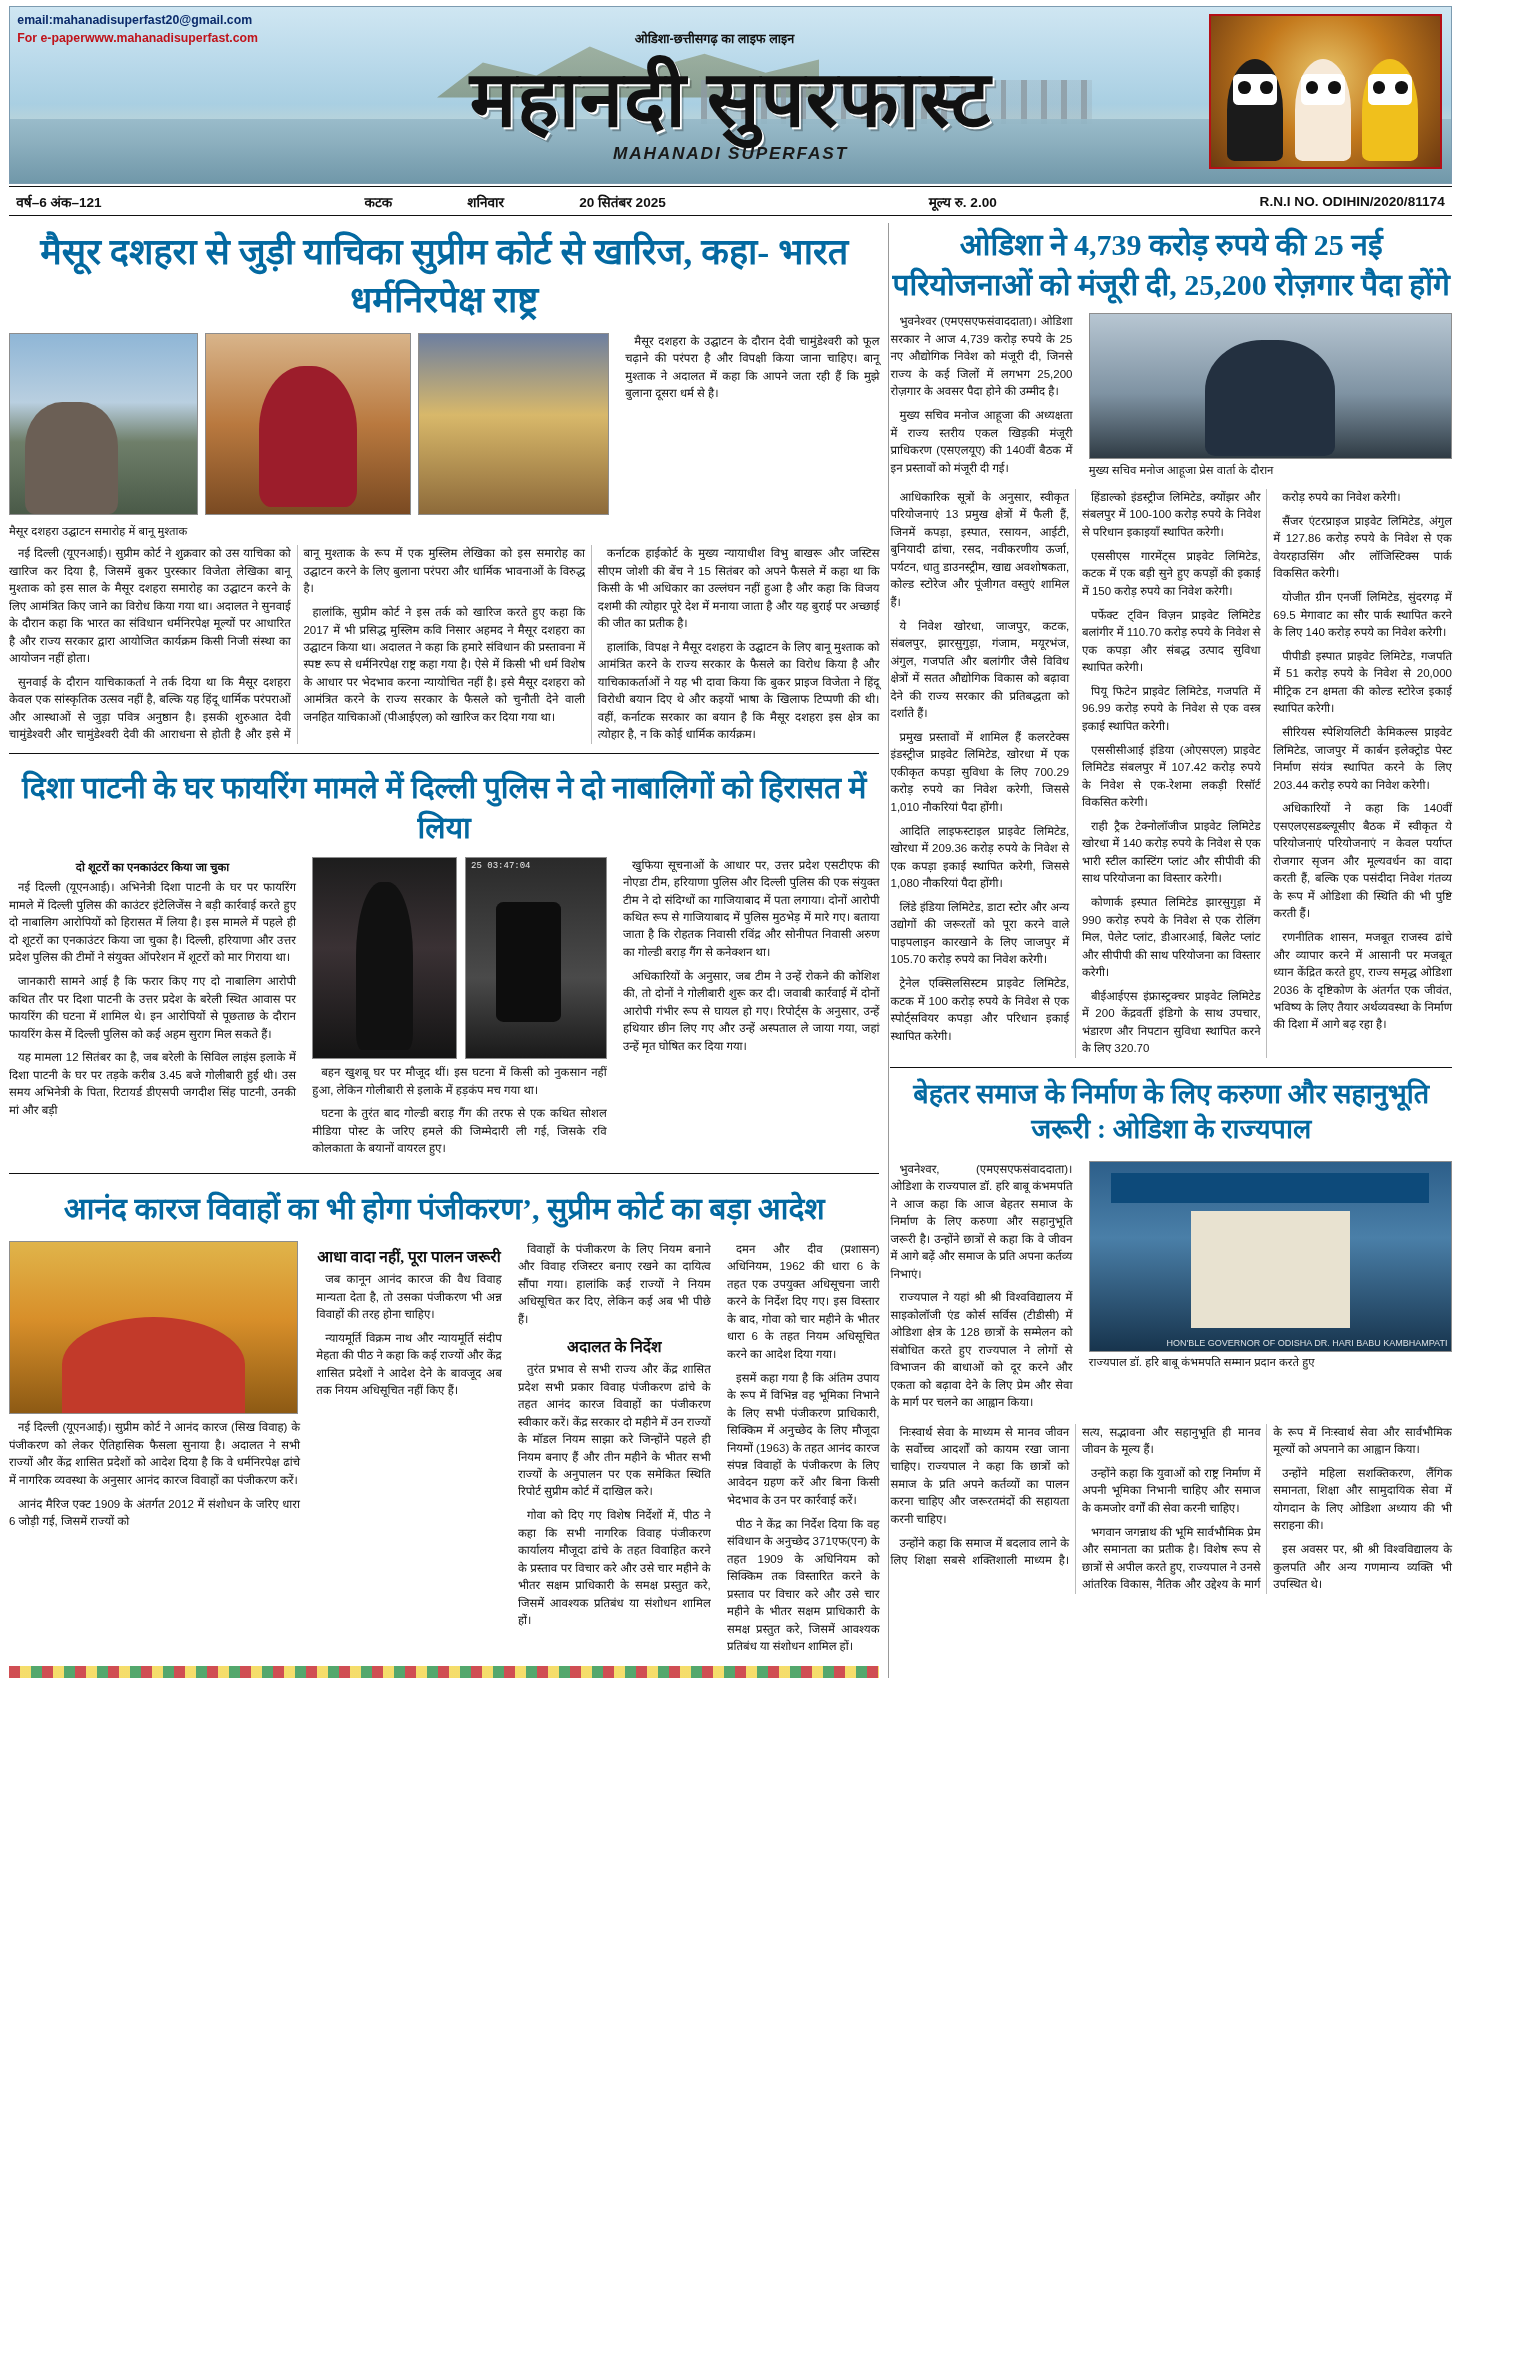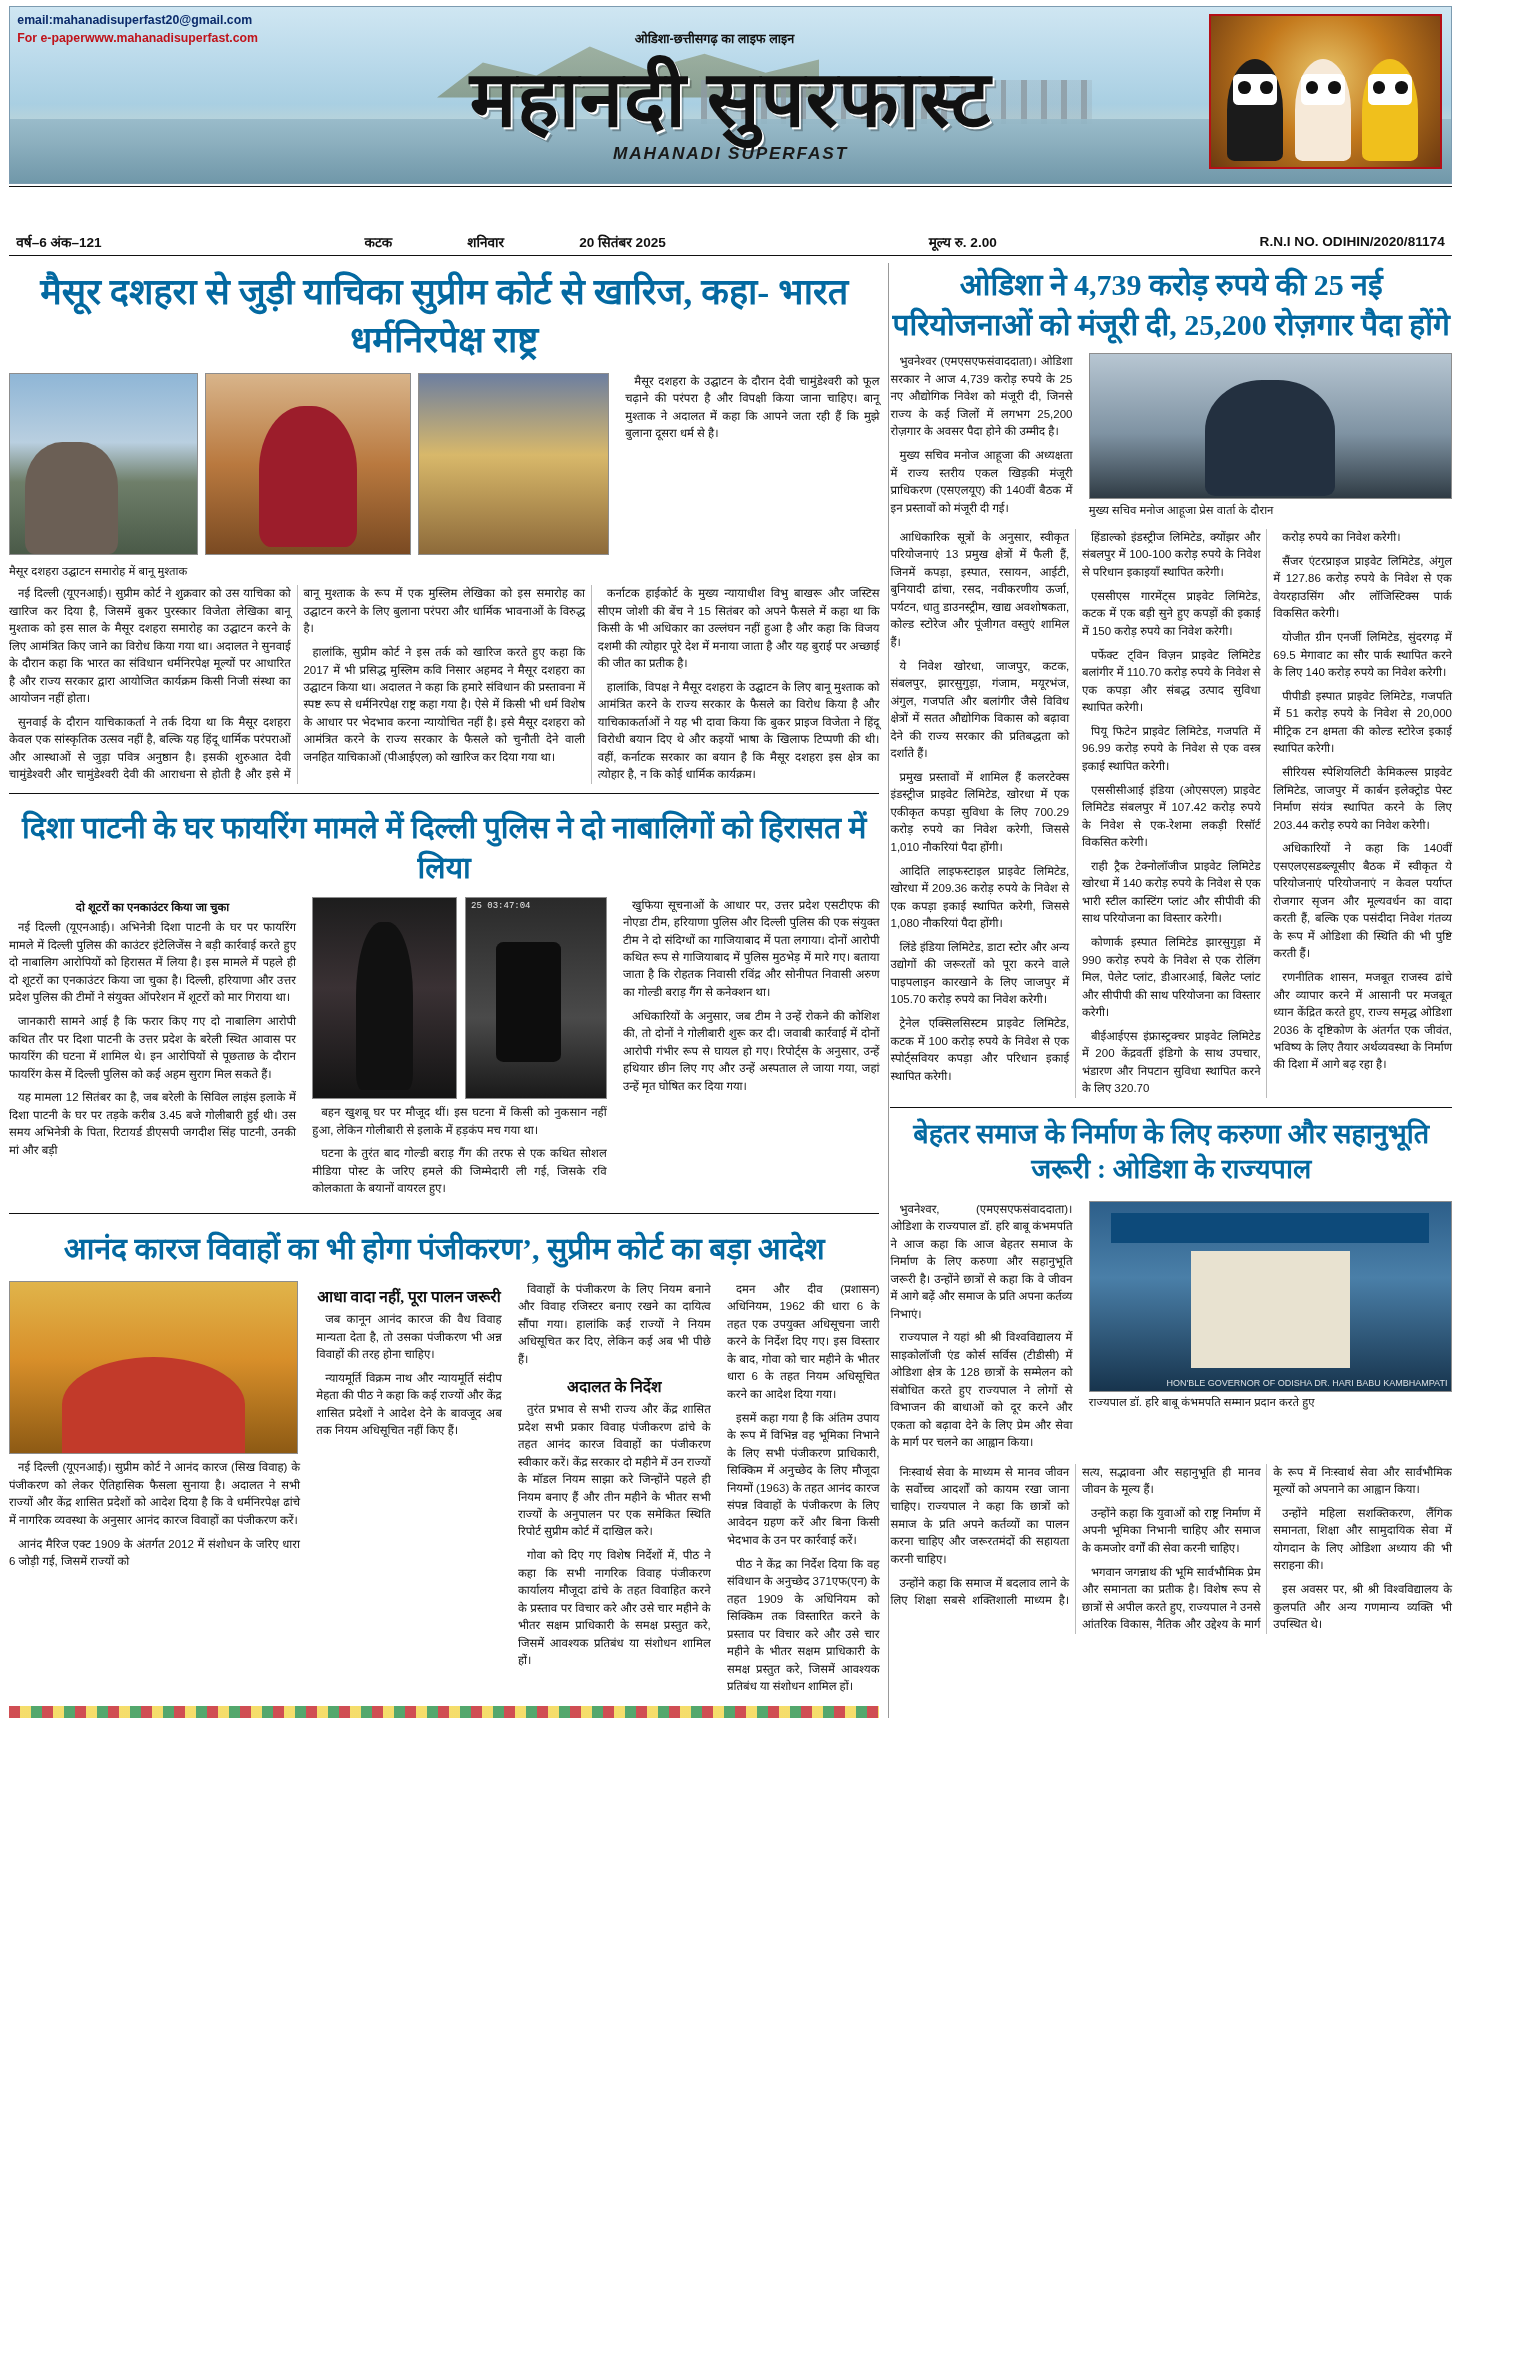--- a/index.html
+++ b/index.html
@@ -73,21 +73,21 @@
   .d-eye { position:absolute; top:7.3px; width:12.7px; height:12.7px; border-radius:50%; background:#111; }
   .d-eye.l { left:4.5px; } .d-eye.r { right:4.5px; }
   .mast-photo-bg { position:absolute; inset:0; background: radial-gradient(circle at 50% 40%, #e8c56a 0%, #c47a1d 45%, #6d3a10 100%); }
 
   
   .infobar {
     display:flex; align-items:center; justify-content:space-between;
     border-top:1.8px solid #111; border-bottom:1.8px solid #111;
     margin-top:2.7px; padding:4.5px 7.3px; font-size:13.6px; font-weight:bold;
   }
-  .infobar span { white-space:nowrap;margin-top:40px; }
+  .infobar span { white-space:nowrap; }
   .infobar .mid { display:flex; gap:75px; }
 
   
   .grid { display:flex; gap:9px; margin-top:7.3px; }
   .col-left { width: 910px; }
   .col-right { width: 589px; border-left:0.9px solid #999; padding-left:1px; }
 
   .headline {
     font-family:"Liberation Serif", serif;
     color:#0369a1; font-weight:bold; text-align:center;

